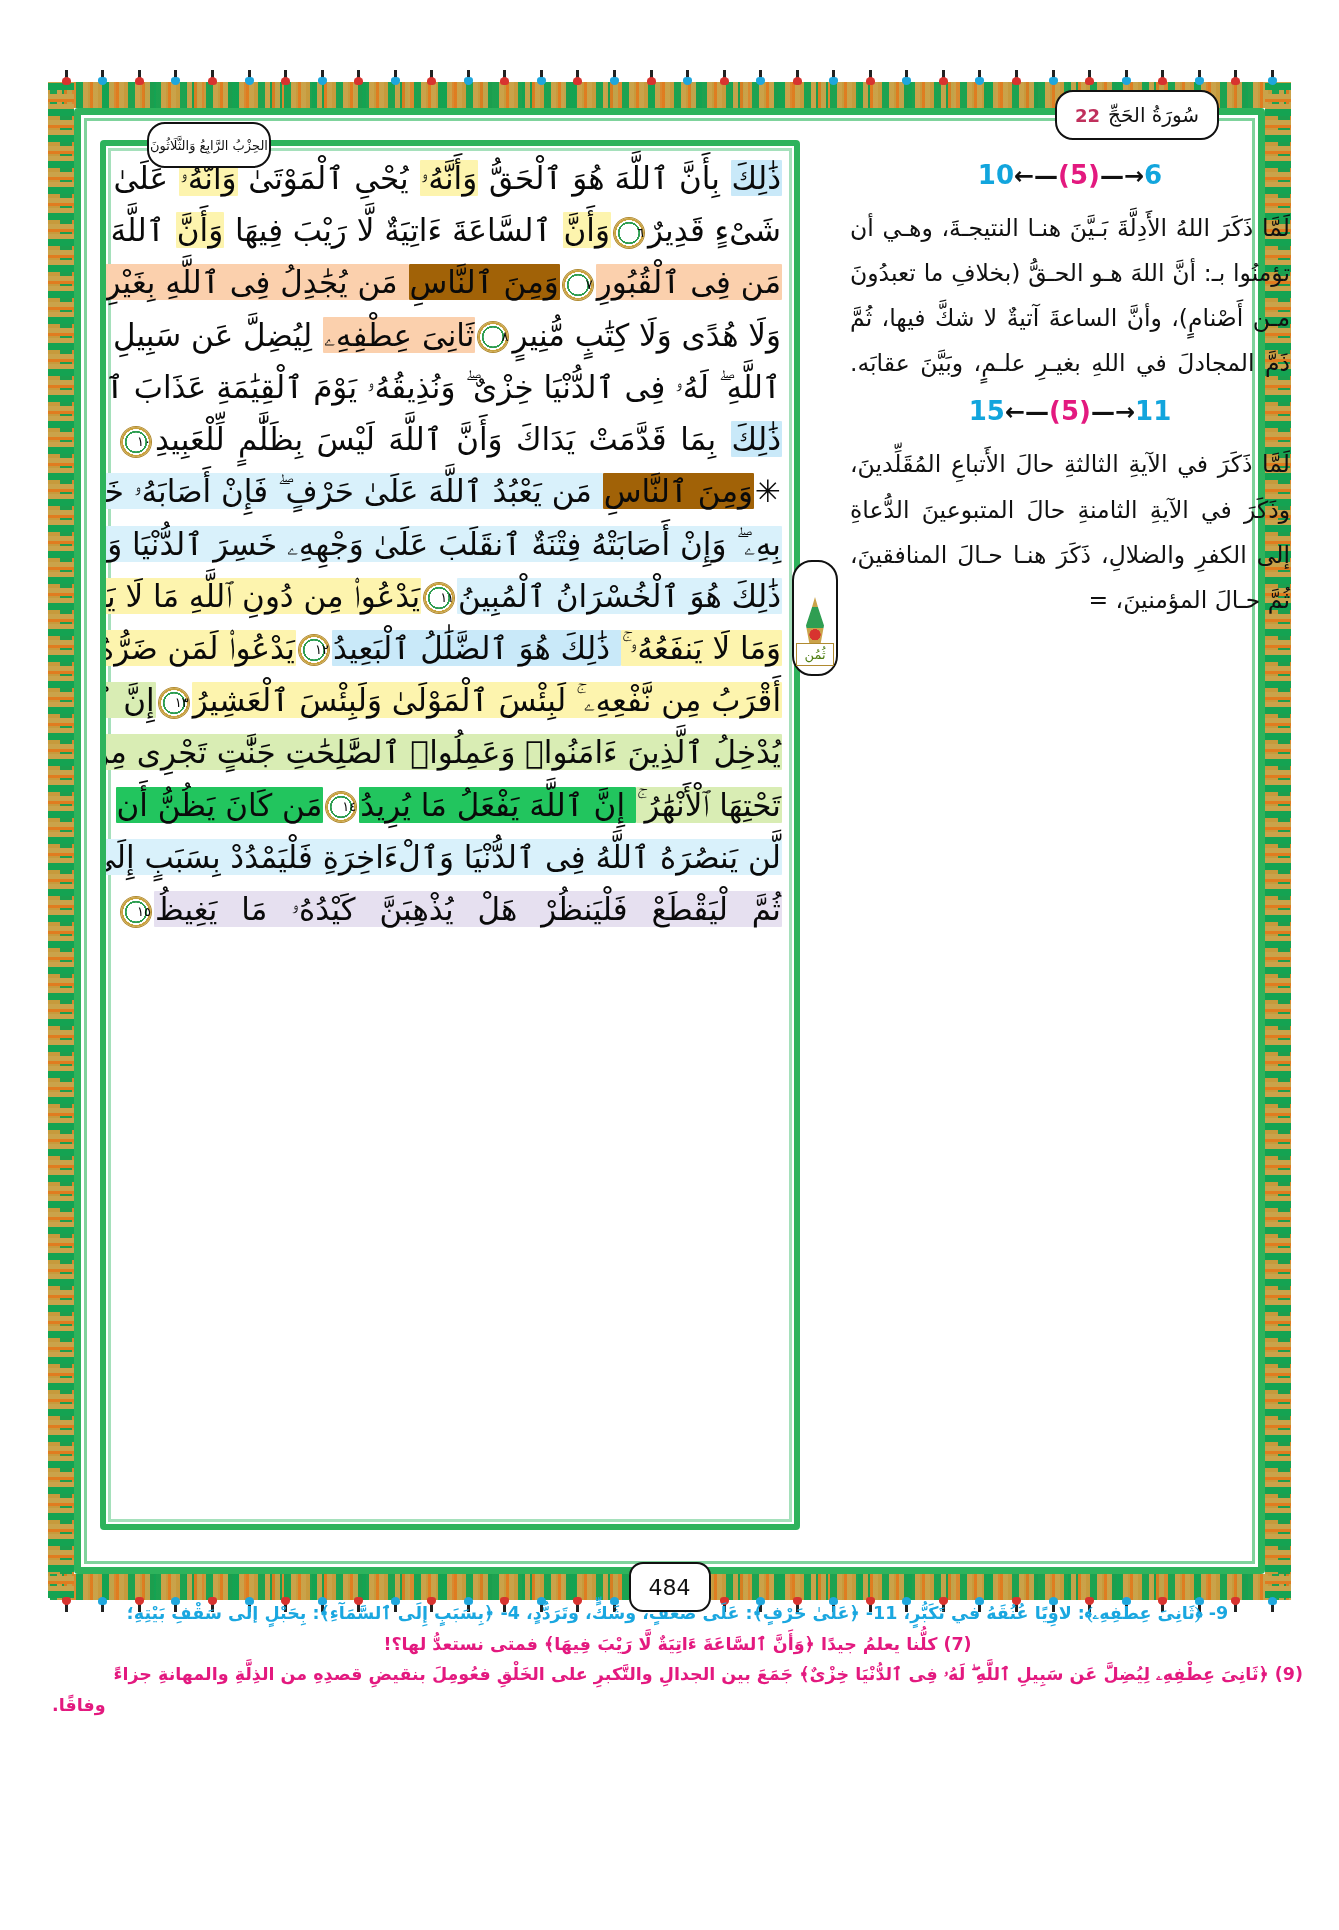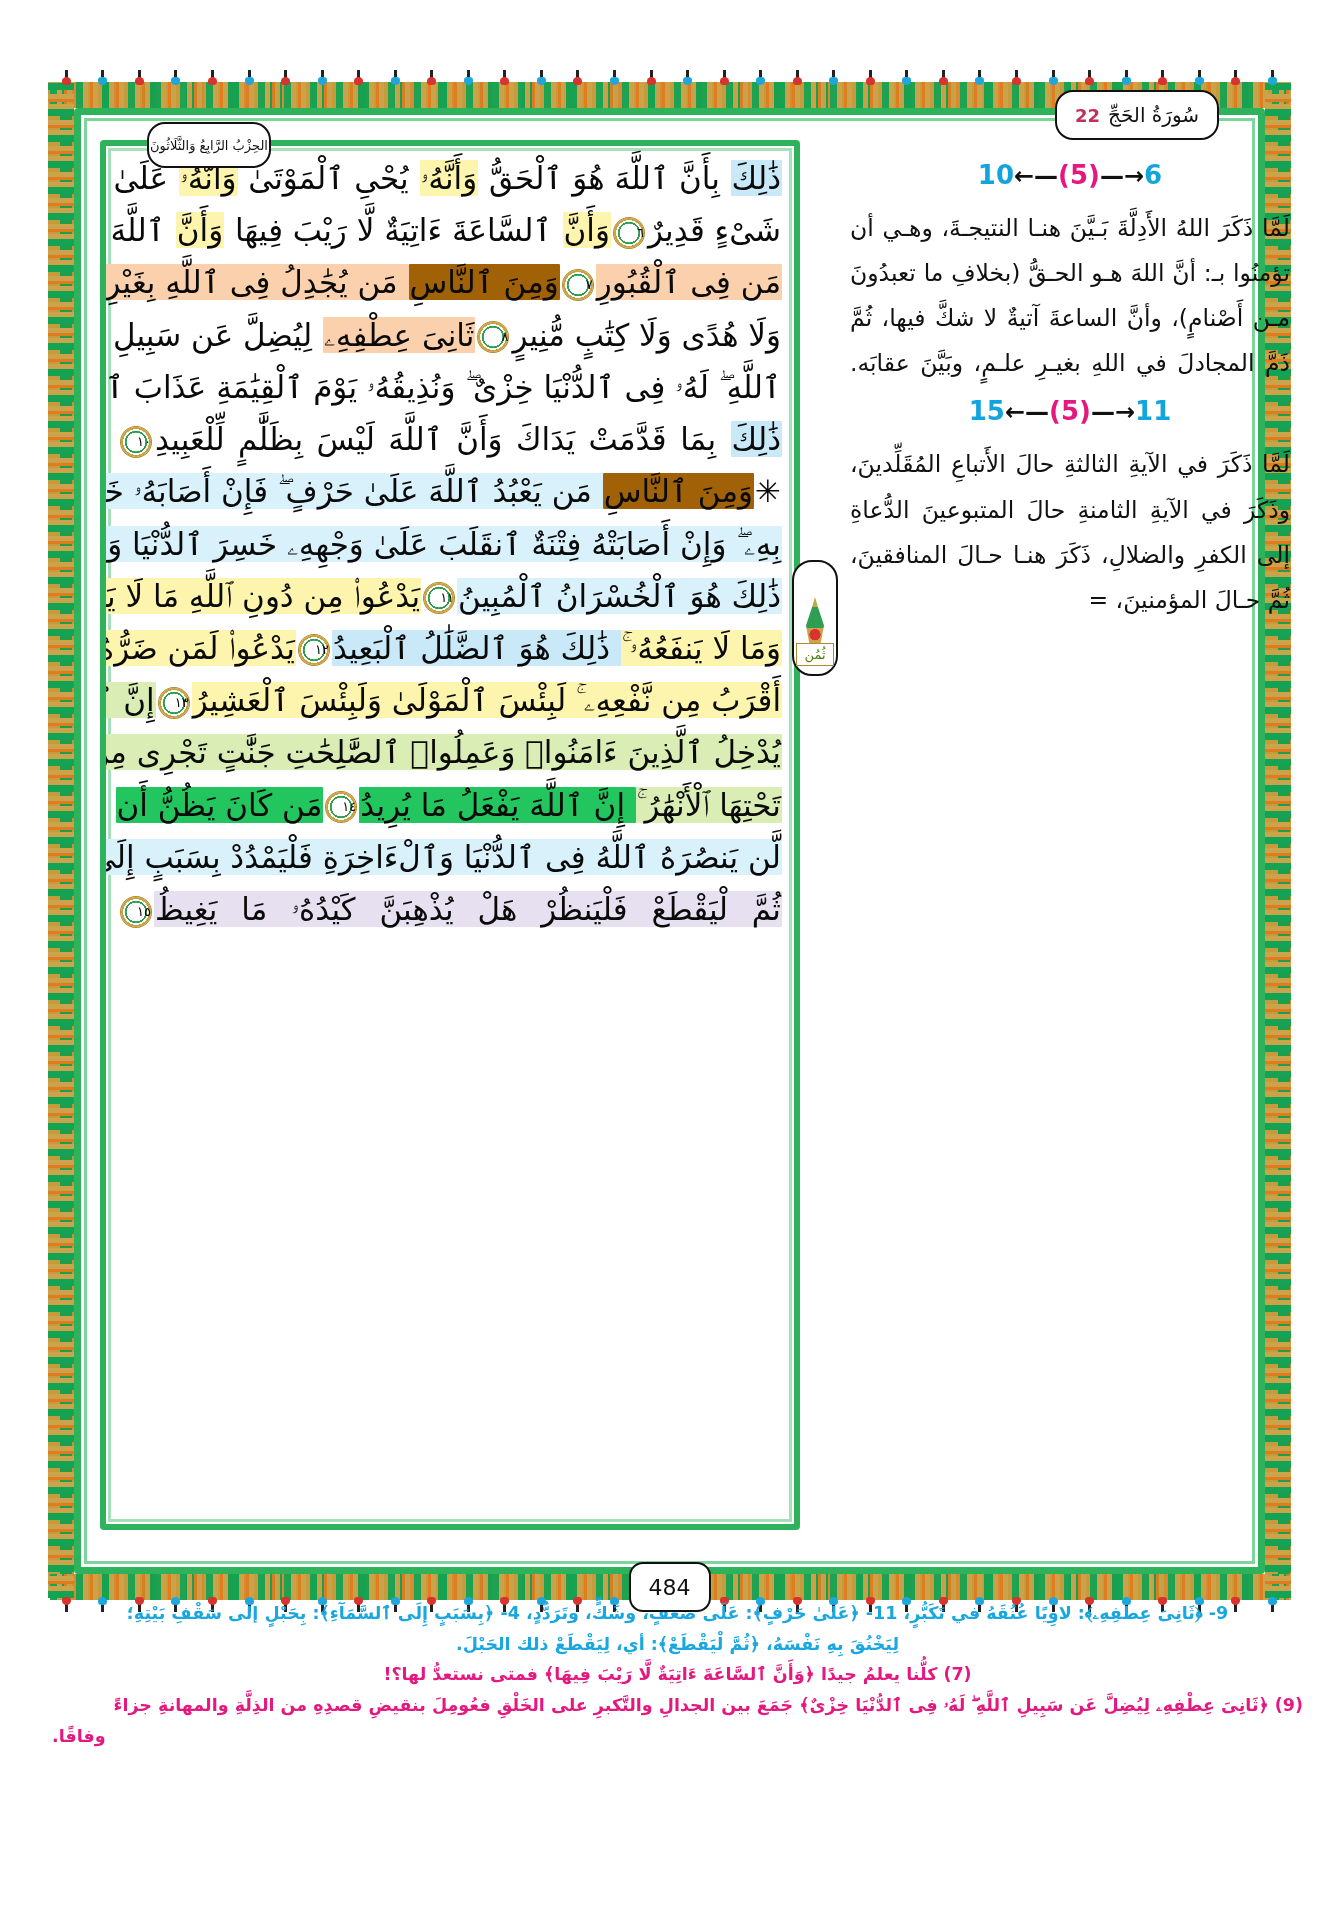--- a/index.html
+++ b/index.html
@@ -378,19 +378,18 @@
       <div class="range-head"><span class="n">10</span><span class="ar">←—</span><span class="c">(<span>5</span>)</span><span class="ar">—→</span><span class="n">6</span></div>
       <p>لَمَّا ذَكَرَ اللهُ الأَدِلَّةَ بَـيَّنَ هنـا النتيجـةَ، وهـي أن تؤمنُوا بـ: أنَّ اللهَ هـو الحـقُّ (بخلافِ ما تعبدُونَ مـن أَصْنامٍ)، وأنَّ الساعةَ آتيةٌ لا شكَّ فيها، ثُمَّ ذَمَّ المجادلَ في اللهِ بغيـرِ علـمٍ، وبَيَّنَ عقابَه.</p>
       <div class="range-head"><span class="n">15</span><span class="ar">←—</span><span class="c">(<span>5</span>)</span><span class="ar">—→</span><span class="n">11</span></div>
       <p class="last">لَمَّا ذَكَرَ في الآيةِ الثالثةِ حالَ الأَتباعِ المُقَلِّدينَ، وذَكَرَ في الآيةِ الثامنةِ حالَ المتبوعينَ الدُّعاةِ إلى الكفرِ والضلالِ، ذَكَرَ هنـا حـالَ المنافقينَ، ثُمَّ حـالَ المؤمنينَ، =</p>
     </div>
 
   <div class="page-num">484</div>
 
   <div class="footnotes" id="footnotes">
       <p class="fn cyan">9- ﴿ثَانِىَ عِطْفِهِۦ﴾: لاوِيًا عُنُقَهُ في تَكَبُّرٍ، 11- ﴿عَلَىٰ حَرْفٍ﴾: عَلَى ضَعْفٍ، وشَكٍّ، وتَرَدُّدٍ، 4- ﴿بِسَبَبٍ إِلَى ٱلسَّمَآءِ﴾: بِحَبْلٍ إلى سَقْفِ بَيْتِهِ؛</p>
-      <p class="fn cyan l2">لِيَخْنُقَ بِهِ نَفْسَهُ، ﴿ثُمَّ لْيَقْطَعْ﴾: أي، لِيَقْطَعْ ذلك الحَبْلَ.</p>
       <p class="fn magenta">(7) كلُّنا يعلمُ جيدًا ﴿وَأَنَّ ٱلسَّاعَةَ ءَاتِيَةٌ لَّا رَيْبَ فِيهَا﴾ فمتى نستعدُّ لها؟!</p>
       <p class="fn magenta l2">(9) ﴿ثَانِىَ عِطْفِهِۦ لِيُضِلَّ عَن سَبِيلِ ٱللَّهِ ۖ لَهُۥ فِى ٱلدُّنْيَا خِزْىٌ﴾ جَمَعَ بين الجدالِ والتَّكبرِ على الخَلْقِ فعُومِلَ بنقيضِ قصدِهِ من الذِلَّةِ والمهانةِ جزاءً</p>
       <p class="fn magenta tail">وفاقًا.</p>
     </div>
 
 </div>
 
 </body></html>

